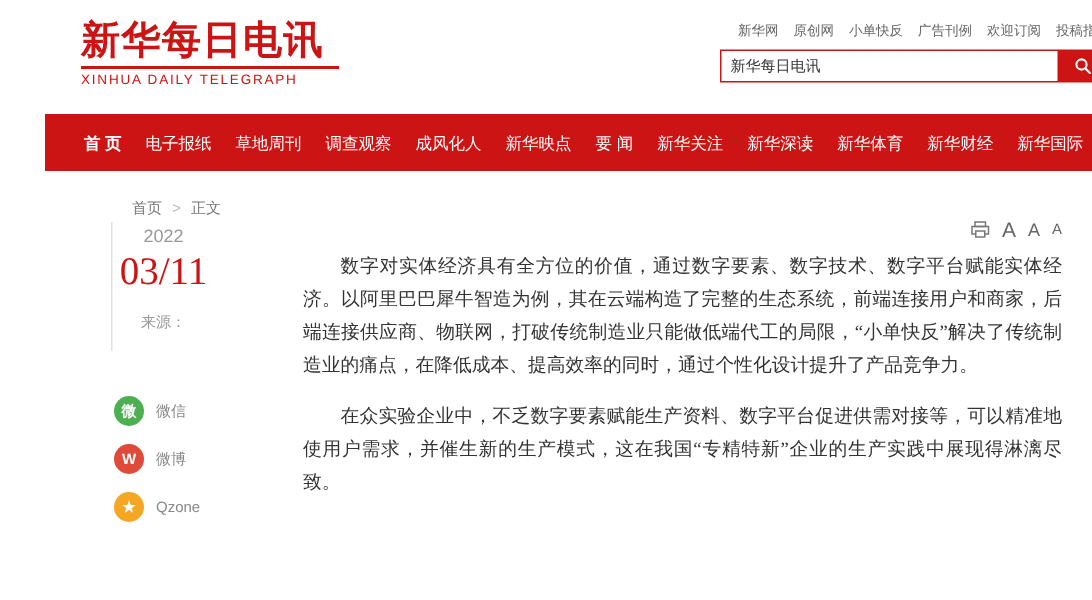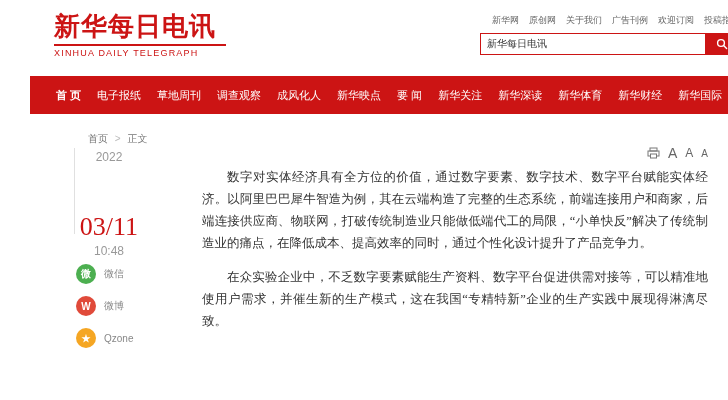--- a/index.html
+++ b/index.html
@@ -157,21 +157,20 @@
   .date-year {
     font-size: 12px;
     color: #999;
     line-height: 18px;
   }
   .date-day {
     font-size: 26px;
     color: #cc1414;
     line-height: 30px;
     font-family: "Liberation Serif", serif;
-    margin-top: 46px;
   }
   .date-time {
     font-size: 12px;
     color: #999;
     line-height: 18px;
   }
   .src-label {
     margin-top: 12px;
     font-size: 10px;
     color: #999;
@@ -261,21 +260,21 @@
     <div class="logo-block">
       <div class="logo-main">新华每日电讯</div>
       <div class="logo-rule"></div>
       <div class="logo-sub">XINHUA DAILY TELEGRAPH</div>
     </div>
 
     <div class="header-right">
       <div class="top-links">
         <span>新华网</span>
         <span>原创网</span>
-        <span>关于我们</span>
+        <span>小单快反</span>
         <span>广告刊例</span>
         <span>欢迎订阅</span>
         <span>投稿指南</span>
       </div>
       <div class="search-box">
         <input type="text" value="新华每日电讯" placeholder="请输入关键字" style="">
         <div class="search-btn">
           <svg width="12" height="12" viewBox="0 0 12 12">
             <circle cx="5" cy="5" r="3.4" fill="none" stroke="#fff" stroke-width="1.4"></circle>
             <line x1="7.6" y1="7.6" x2="10.6" y2="10.6" stroke="#fff" stroke-width="1.4" stroke-linecap="round"></line>
@@ -307,21 +306,21 @@
     <div class="breadcrumb">
       <a>首页</a>
       <span class="sep">&gt;</span>
       <span>正文</span>
     </div>
 
     <div class="left-col">
       <div class="date-line"></div>
       <div class="date-year">2022</div>
       <div class="date-day">03/11</div>
-      <div class="date-time">10:48</div>
+      <div class="src-label">来源：</div>
     </div>
 
     <div class="share-col">
       <div class="share-item">
         <div class="share-circle" style="background:#4caf50">微</div>
         <div class="share-label">微信</div>
       </div>
       <div class="share-item">
         <div class="share-circle" style="background:#e04a3a">W</div>
         <div class="share-label">微博</div>

